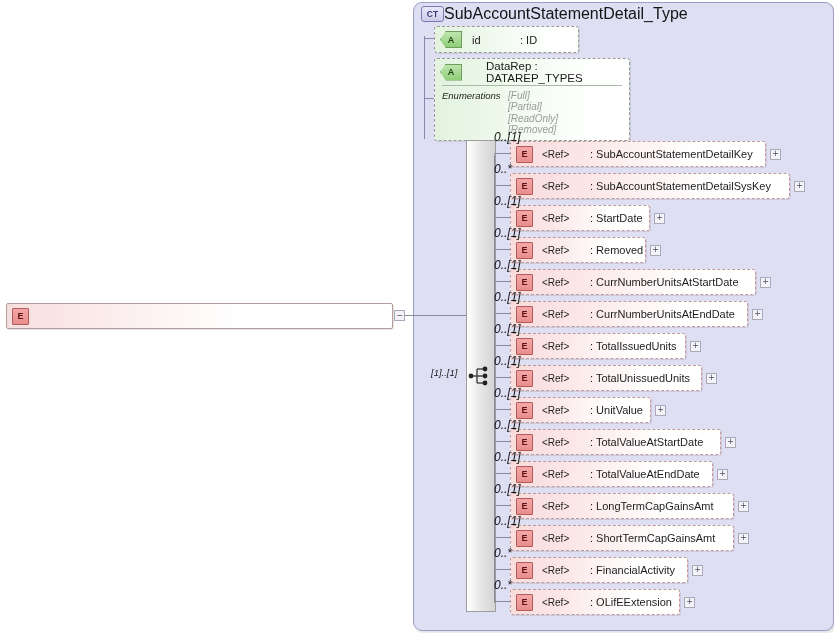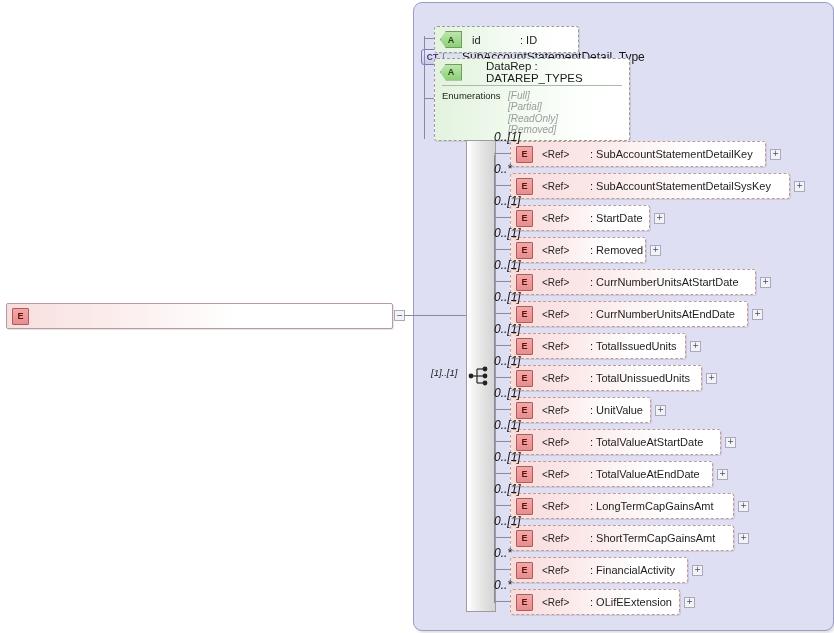--- a/index.html
+++ b/index.html
@@ -46,29 +46,29 @@
   }
 
   
   #ct-container{
     left:413px; top:2px; width:419px; height:627px;
     background:#dfdff4;
     border:1px solid #9c9cc4;
     border-radius:9px;
     box-shadow:2px 2px 3px rgba(0,0,0,.13);
   }
-  #ct-header{left:421px; top:5px; display:flex;align-items:center;gap:18px;margin-top:44px;}
+  #ct-header{left:421px; top:5px; display:flex;align-items:center;gap:0;}
   .badge-ct{
     width:21px;height:14px;
     border:1px solid #7a7ab0;border-radius:3px;
     background:linear-gradient(to bottom,#e9e9fa,#ccccea);
     color:#3b3b74;font-size:8.5px;font-weight:bold;
     display:flex;align-items:center;justify-content:center;
   }
-  #ct-title{font-size:12px;color:#141414;}
+  #ct-title{font-size:16px;color:#141414;}
 
   
   .attr-tree{left:424px;top:36px;width:1px;height:103px;
     border-left:1px solid #8888aa;}
   .attr-stub{height:1px;border-top:1px solid #8888aa;left:424px;}
 
   .attr-box{
     border:1px dashed #9a9a9a;
     border-radius:3px;
     background:linear-gradient(to right,#e3f3df 0%,#eef9ec 35%,#fdfffd 75%,#ffffff 100%);
@@ -87,21 +87,21 @@
   #attr-id .badge-a{margin-left:5px;margin-right:10px;}
   #attr-id-name{width:48px;}
   #attr-id-type{}
 
   #attr-datarep{left:434px;top:58px;width:194px;height:81px;}
   #attr-datarep-head{display:flex;align-items:center;height:26px;}
   #attr-datarep-head .badge-a{margin-left:5px;margin-right:8px;}
   #attr-datarep-title{font-size:11.5px;padding-left:16px;}
   #attr-datarep-rule{margin:0 7px;border-top:1px solid #a9bba4;}
   #enum-wrap{display:flex;padding:4px 0 0 7px;}
-  #enum-label{font-size:9.5px;color:#24241f;width:66px;flex:0 0 auto;}
+  #enum-label{font-style:italic;font-size:9.5px;color:#24241f;width:66px;flex:0 0 auto;}
   #enum-values{font-size:10px;color:#9b9b9b;line-height:11.3px;font-style:italic;}
 
   
   #seq-bar{
     left:466px; top:140px; width:28px; height:470px;
     background:linear-gradient(to right,#ffffff,#e4e4e4 55%,#d4d4d4);
     border:1px solid #9d9d9d;
   }
   #seq-card{left:431px;top:367px;font-style:italic;font-size:9.5px;color:#1a1a1a;}
   #seq-icon{left:468px;top:366px;width:24px;height:20px;}

